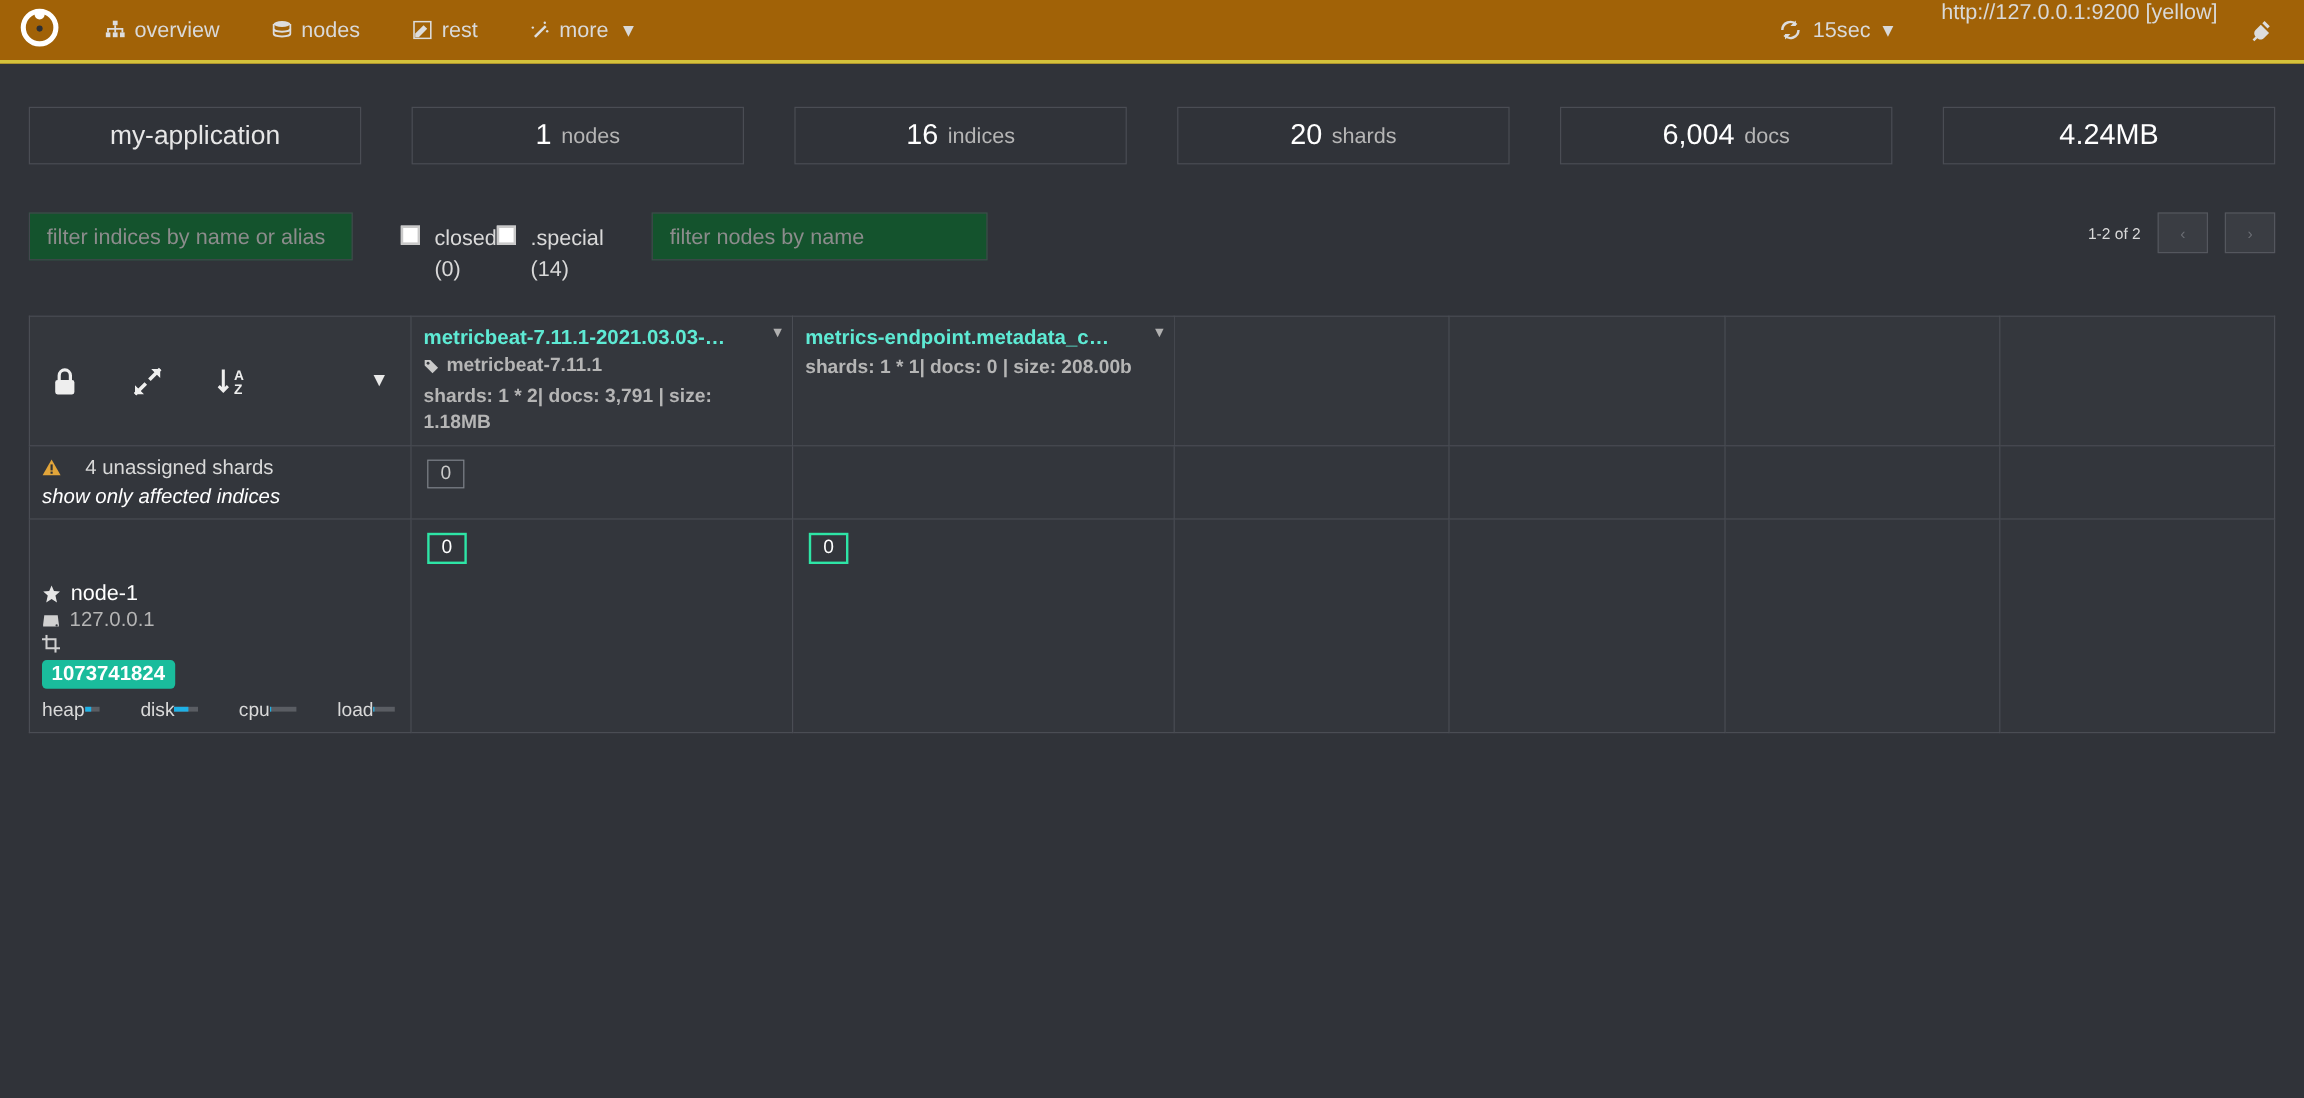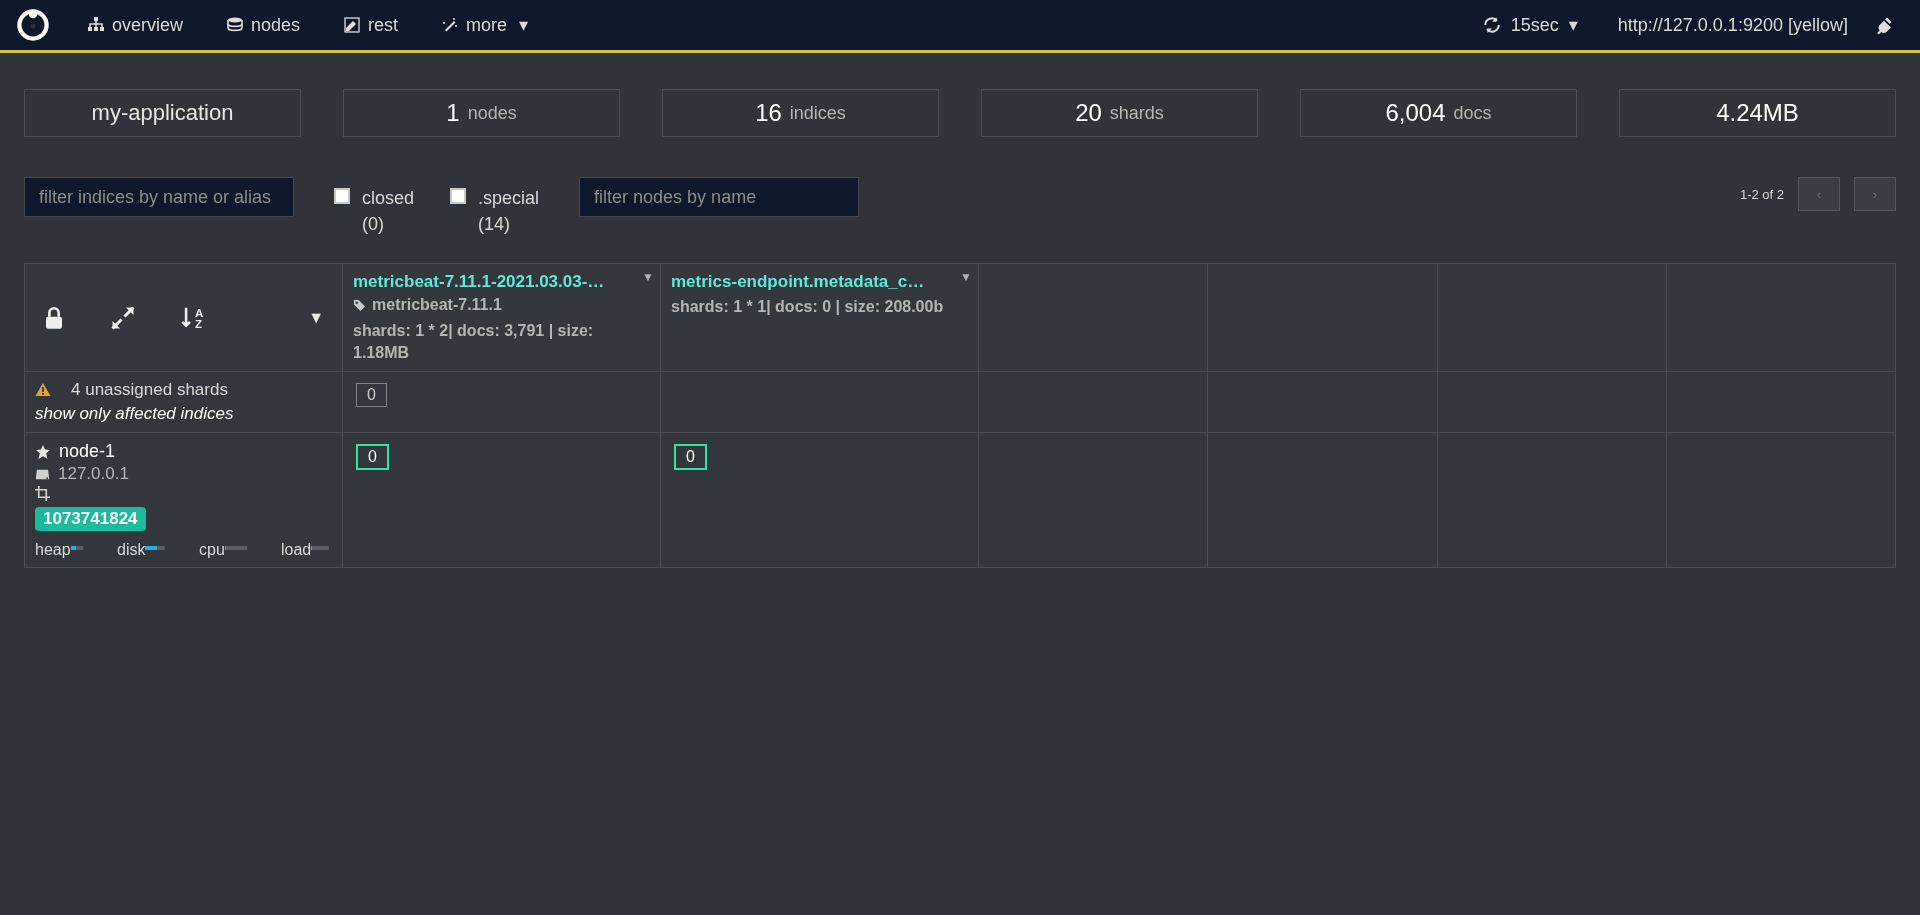--- a/index.html
+++ b/index.html
@@ -12,42 +12,42 @@
     --accent-yellow:#d4c23b;
     --accent-teal:#1abc9c;
     --accent-teal-br:#2ee5a6;
     --accent-blue:#1eb1e6;
     --warn:#e2a53a;
   }
   *{box-sizing:border-box;font-family:"Helvetica Neue",Arial,sans-serif;}
   html,body{margin:0;padding:0;width:1920px;height:915px;background:var(--bg);color:var(--text);overflow:hidden;font-size:16px;}
 
   
-  .topnav{display:flex;align-items:center;height:53px;background:#0f172a;padding:0 20px 0 10px;border-bottom:3px solid var(--accent-yellow);}
+  .topnav{display:flex;height:53px;background:#a16207;padding:0 20px 0 10px;border-bottom:3px solid var(--accent-yellow);}
   .logo{width:46px;height:46px;display:flex;align-items:center;justify-content:center;margin-right:10px;}
   .nav-items{display:flex;align-items:center;gap:0;}
   .nav-item{display:flex;align-items:center;gap:8px;padding:0 22px;height:53px;font-size:18px;color:var(--text);cursor:pointer;}
   .spacer{flex:1;}
   .refresh{display:flex;align-items:center;gap:10px;font-size:18px;cursor:pointer;padding:0 20px;}
   .host{font-size:18px;padding:0 20px;white-space:nowrap;cursor:pointer;}
   .plug{padding:0 6px;cursor:pointer;display:flex;align-items:center;}
   .status-yellow{color:var(--text);}
 
   
   .summary-row{display:flex;gap:42px;padding:36px 24px 20px 24px;}
   .sbox{border:1px solid var(--border);flex:1;height:48px;display:flex;align-items:center;justify-content:center;font-size:20px;color:var(--text);gap:8px;cursor:pointer;}
   .sbox .num{font-size:24px;color:#fff;}
   .sbox .lbl{font-size:18px;color:var(--text-dim);}
   .sbox.cluster .lbl2{font-size:22px;color:#e6e6e6;}
 
   
   .filter-row{display:flex;align-items:flex-start;padding:20px 24px 26px 24px;gap:40px;}
-  .filter-input{height:40px;width:270px;background:#0f172a;border:1px solid #44474e;color:#a9a9a9;padding:0 14px;font-size:18px;outline:none;}
+  .filter-input{height:40px;width:270px;background:#14532d;border:1px solid #44474e;color:#a9a9a9;padding:0 14px;font-size:18px;outline:none;}
   .filter-input::placeholder{color:#8c8c8c;}
-  .cb-group{display:flex;gap:36px;align-items:flex-start;padding-top:8px;}
+  .cb-group{display:flex;align-items:flex-start;padding-top:8px;}
   .cb{display:flex;align-items:flex-start;gap:12px;font-size:18px;color:var(--text);cursor:pointer;}
   .cb .sq{width:16px;height:16px;border:2px solid #c9c9c9;background:#fff;margin-top:3px;}
   .cb .txt{line-height:1.45;}
   .pagerow{margin-left:auto;display:flex;align-items:center;gap:14px;font-size:13px;color:var(--text);text-align:right;}
   .pgbtn{width:42px;height:34px;border:1px solid #54575e;background:#3a3d43;display:flex;align-items:center;justify-content:center;color:#6a6d73;cursor:not-allowed;}
 
   
   .grid{border-collapse:collapse;width:calc(100% - 48px);margin:0 24px;table-layout:fixed;}
   .grid th,.grid td{border:1px solid var(--border);vertical-align:top;padding:8px 10px;font-size:17px;color:var(--text);}
   .grid thead th{background:#34373d;text-align:left;height:100px;}
@@ -65,21 +65,21 @@
   .hic{cursor:pointer;color:#e9e9e9;display:flex;align-items:center;}
 
   
   .warn-line{display:flex;align-items:center;gap:20px;color:var(--text);}
   .warn-ico{color:var(--warn);}
   .warn-link{font-style:italic;color:#fff;cursor:pointer;margin-top:4px;}
   .shard-box{display:inline-block;border:1px solid #7f848b;color:#c9c9c9;padding:2px 10px;font-size:16px;margin:3px 0 0 3px;}
   .shard-box.primary{border:2px solid var(--accent-teal-br);color:#fff;}
 
   
-  .node-line{display:flex;align-items:center;gap:8px;font-size:18px;}
+  .node-line{display:flex;align-items:center;gap:8px;font-size:18px;margin-top:43px;}
   .node-sub{display:flex;align-items:center;gap:8px;font-size:17px;color:var(--text-dim);margin-top:2px;}
   .badge{display:inline-block;background:var(--accent-teal);color:#fff;font-weight:600;padding:2px 8px;border-radius:4px;font-size:17px;margin-top:6px;}
   .stats-row{display:flex;gap:34px;margin-top:10px;}
   .stat{display:flex;flex-direction:row;align-items:flex-start;width:48px;}
   .stat span{font-size:16px;color:var(--text);}
   .stat .bar{width:48px;height:4px;background:#5a5d63;margin-top:5px;position:relative;}
   .stat .bar .fill{position:absolute;left:0;top:0;height:100%;background:var(--accent-blue);}
 
   svg{display:block;}
 </style>

